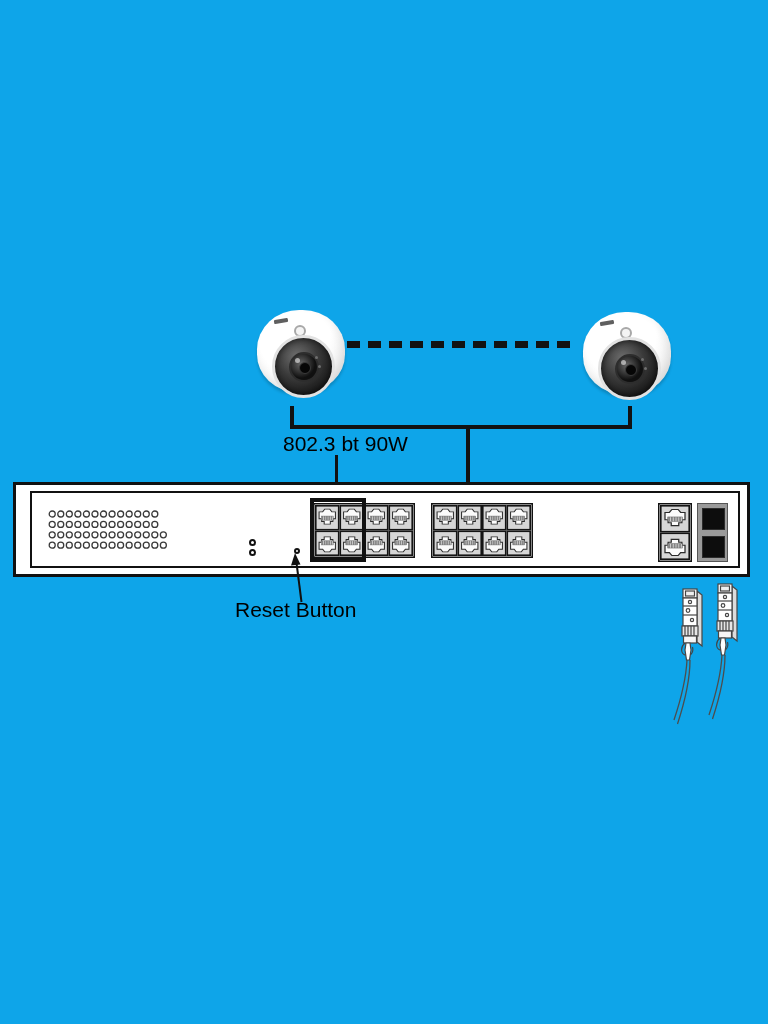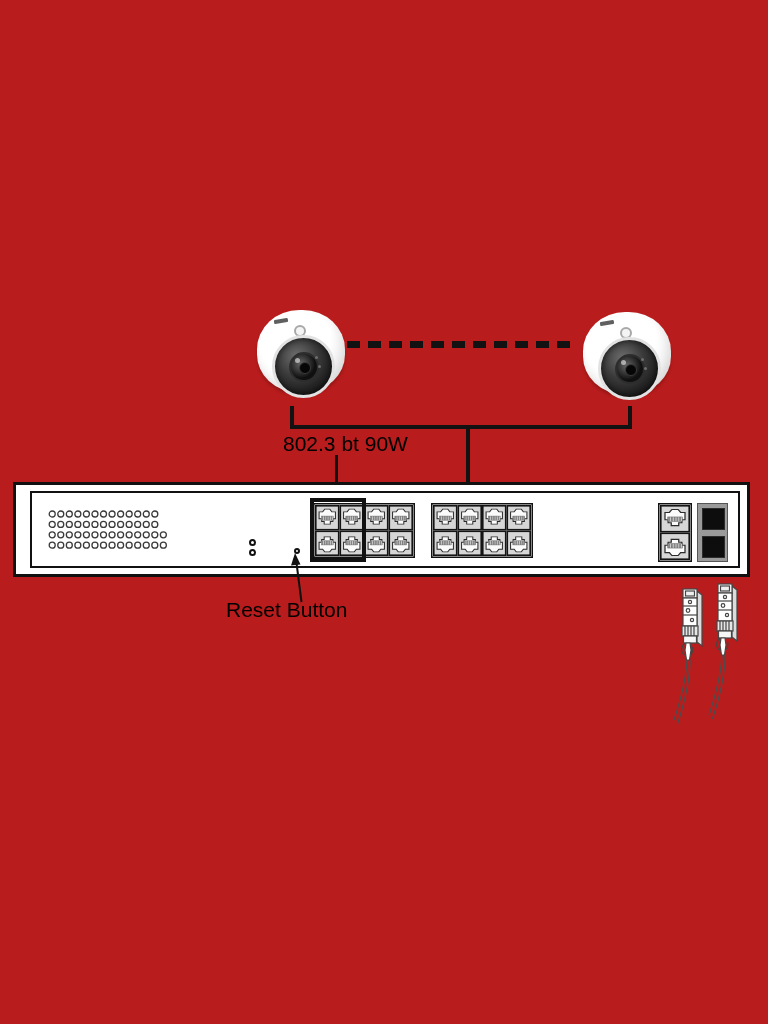--- a/index.html
+++ b/index.html
@@ -1,16 +1,16 @@
 <!DOCTYPE html>
 <html><head>
 <meta charset="utf-8">
 <style>
   html,body{margin:0;padding:0;background:#fff;}
-  .canvas{position:relative;width:768px;height:1024px;background:#b91c1c;overflow:hidden;
+  .canvas{position:relative;width:768px;height:1024px;background:#0ea5e9;overflow:hidden;
           font-family:"Liberation Sans", sans-serif;color:#000;}
   .abs{position:absolute;}
   .label{position:absolute;font-size:21px;line-height:1.1;color:#000;white-space:nowrap;}
 
   
   .camera{position:absolute;width:88px;height:92px;}
   .cam-body{position:absolute;left:0;top:2px;width:88px;height:82px;
             border-radius:48% 48% 46% 46%;
             background:radial-gradient(ellipse at 42% 28%, #ffffff 50%, #f1f1f1 72%, #dadada 94%, #cccccc 100%);
             box-shadow:0 3px 3px rgba(0,0,0,.18), inset -4px -5px 9px rgba(0,0,0,.07);}
@@ -328,21 +328,21 @@
           </svg></div>
 
       <div class="sfp-cage" style="left:665px;top:10px;width:31px;height:59px;">
         <div class="sfp-slot" style="left:4px;top:4px;width:23px;height:22px;"></div>
         <div class="sfp-slot" style="left:4px;top:32px;width:23px;height:22px;"></div>
       </div>
 
     </div>
   </div>
 
-  <div class="label" style="left:226px;top:598px;text-align:right;">Reset Button</div>
+  <div class="label" style="left:235px;top:598px;text-align:right;">Reset Button</div>
   <svg class="abs" style="left:288px;top:552px;" width="22" height="52" viewBox="0 0 22 52">
     <line x1="13.5" y1="50" x2="8.5" y2="11" stroke="#111" stroke-width="2"></line>
     <polygon points="7,1 3,13.5 12.5,12.5" fill="#111"></polygon>
   </svg>
 
   <svg class="abs" style="left:654px;top:580px;" width="114" height="150" viewBox="0 0 114 150">
     <use href="#sfpmod" x="27" y="8"></use>
     <use href="#sfpmod" x="62" y="3"></use>
   </svg>
 

